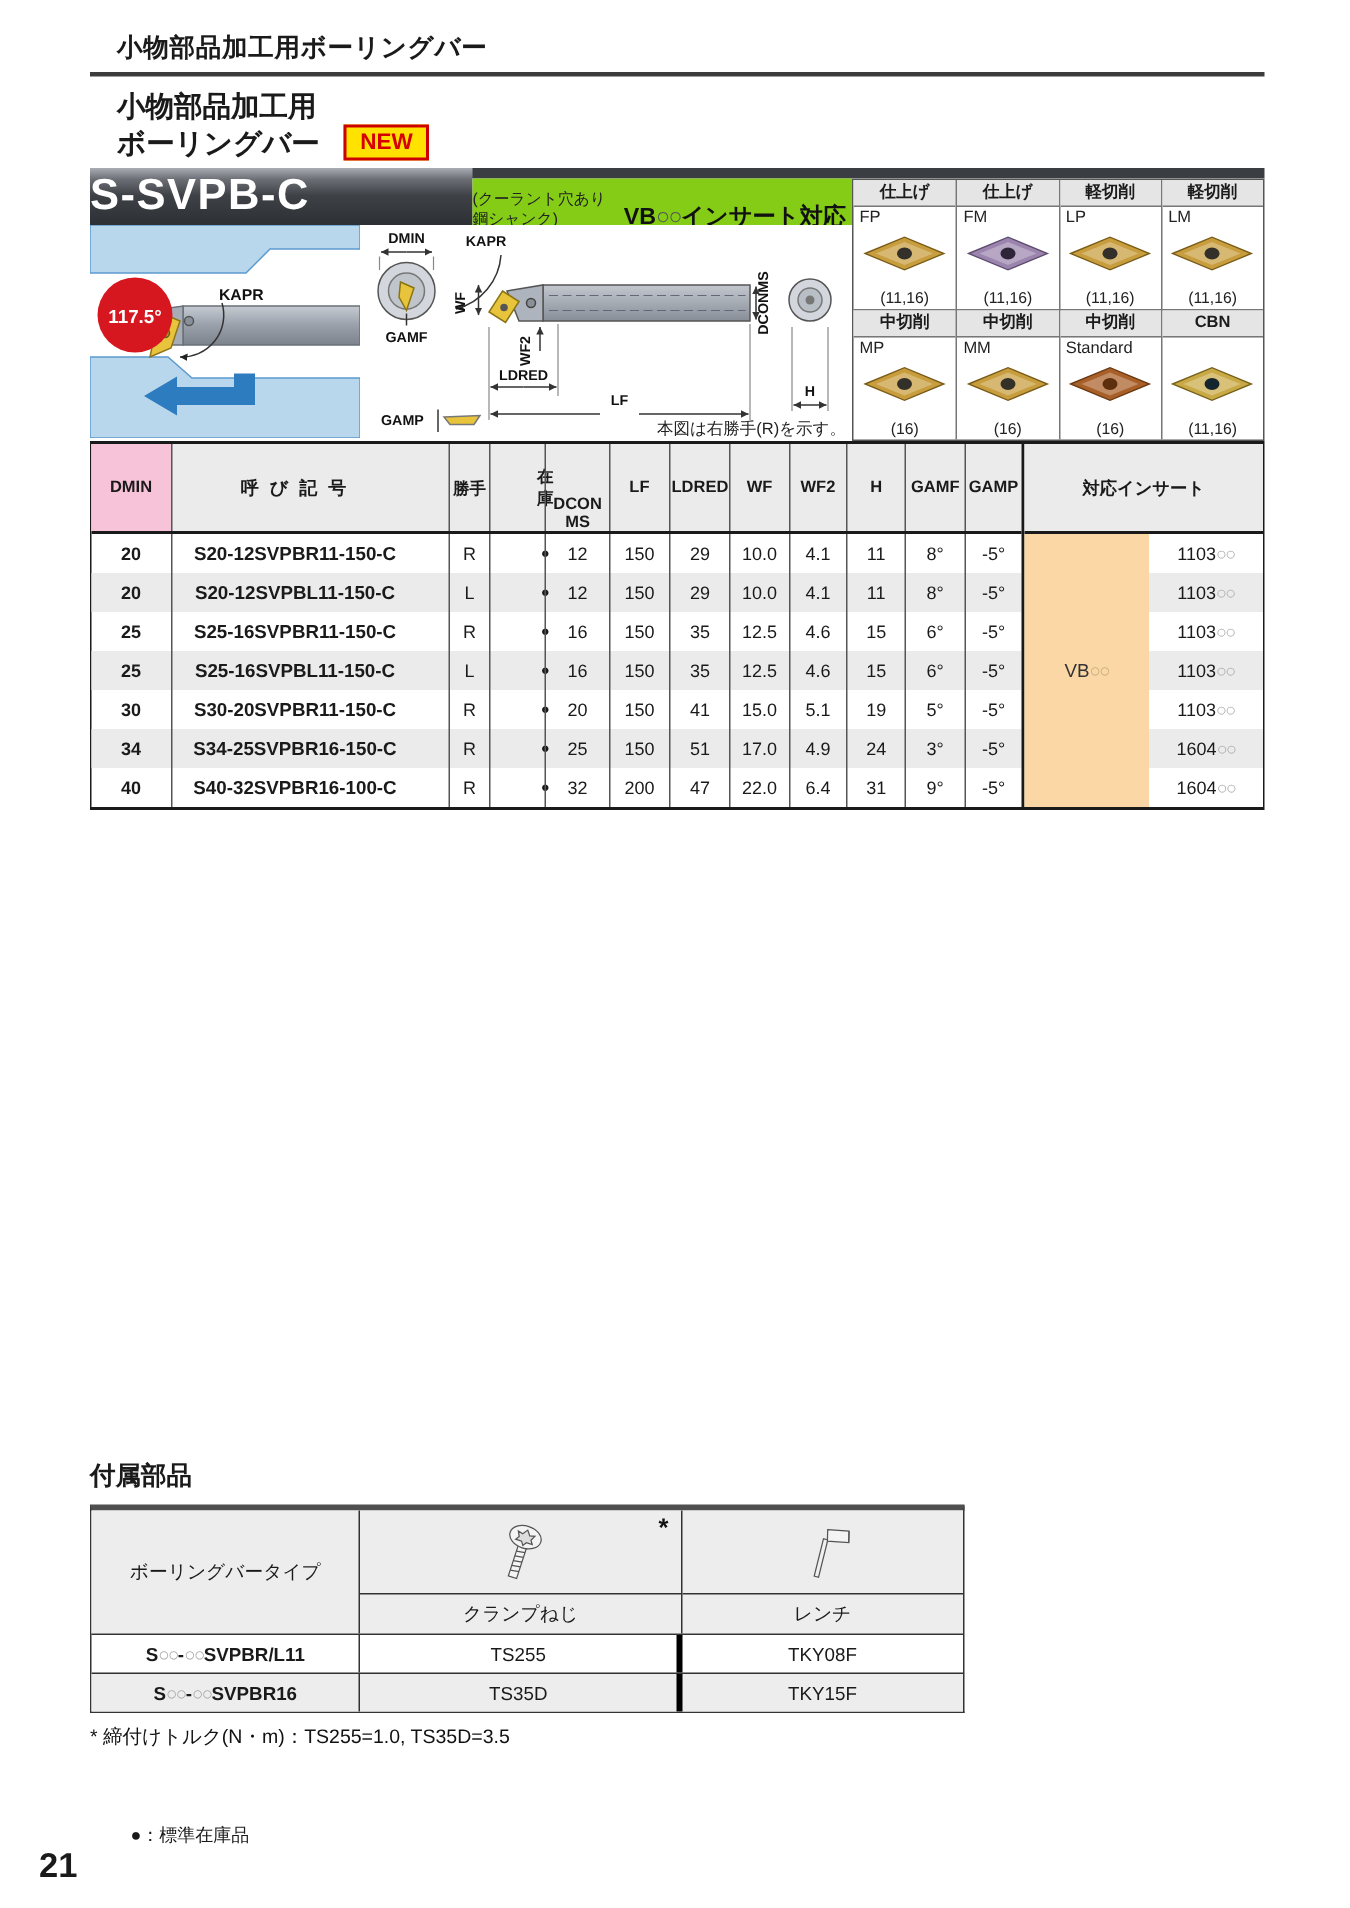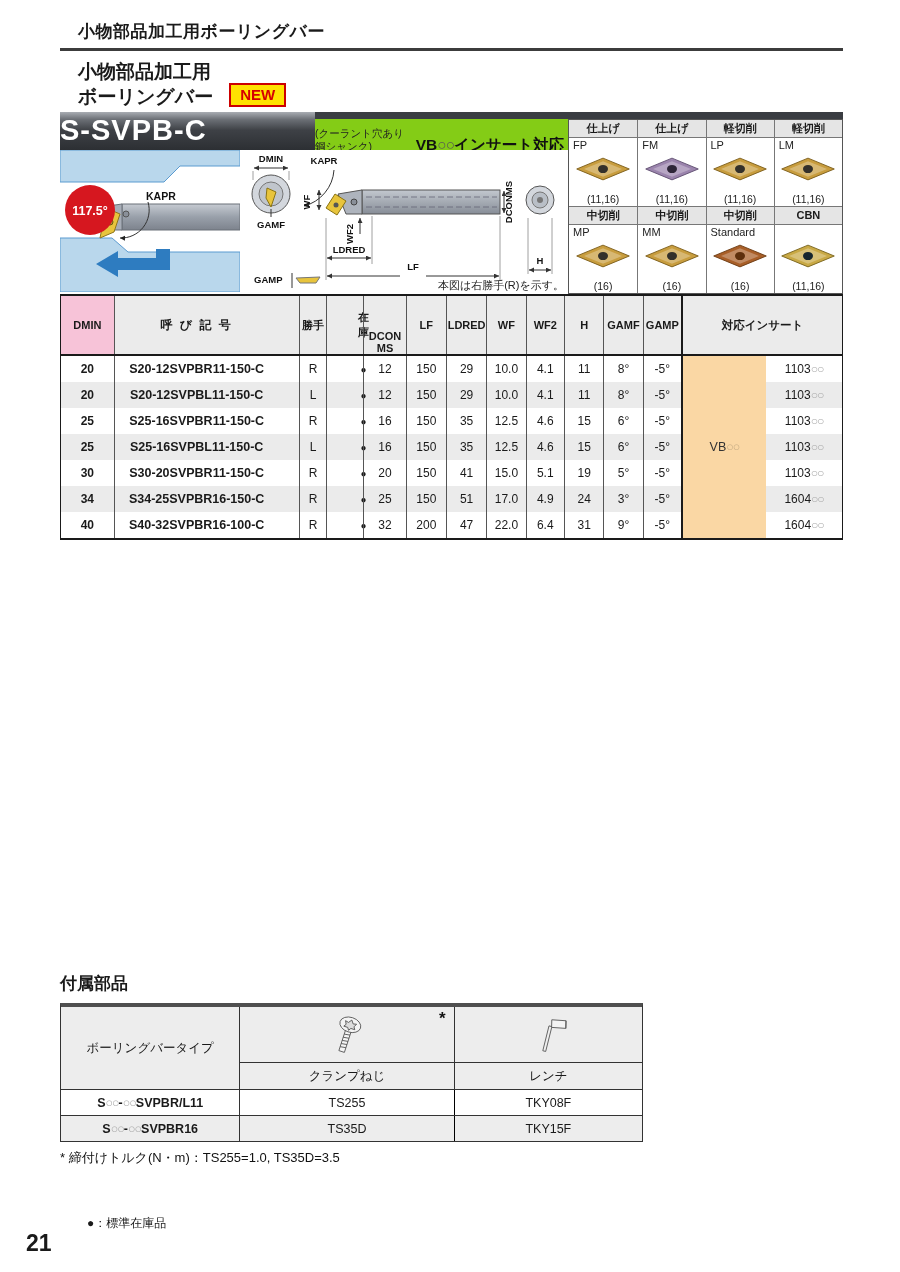--- a/index.html
+++ b/index.html
@@ -102,21 +102,21 @@
   .acc-col.w1{width:215px;border-right:1px solid #333;}
   .acc-col.w2{width:188px;}
   .acc-icon-cell{height:55px;position:relative;display:flex;align-items:center;justify-content:center;}
   .acc-star{position:absolute;top:2px;right:8px;font-size:17px;font-weight:bold;color:#111;}
   .acc-label{height:27px;border-top:1px solid #333;display:flex;align-items:center;justify-content:center;
     font-size:12.5px;box-sizing:border-box;}
   .acc-rows .acc-data-row{display:flex;height:25px;border-top:1px solid #333;}
   .acc-rows .acc-data-row:nth-of-type(even){background:#ededed;}
   .acc-cell{display:flex;align-items:center;justify-content:center;font-size:12.5px;box-sizing:border-box;}
   .acc-cell.t{width:180px;font-weight:bold;border-right:1px solid #333;}
-  .acc-cell.s{width:215px;border-right:1px solid #000000;}
+  .acc-cell.s{width:215px;border-right:4px solid #000000;}
   .acc-cell.w{width:188px;}
   .acc-foot{margin-top:7px;font-size:13px;color:#111;}
 
   
   .stock-note{position:absolute;left:87px;top:1215px;font-size:12px;}
   .page-num{position:absolute;left:26px;top:1230px;font-size:23px;font-weight:bold;}
 </style>
 </head>
 <body>
 

